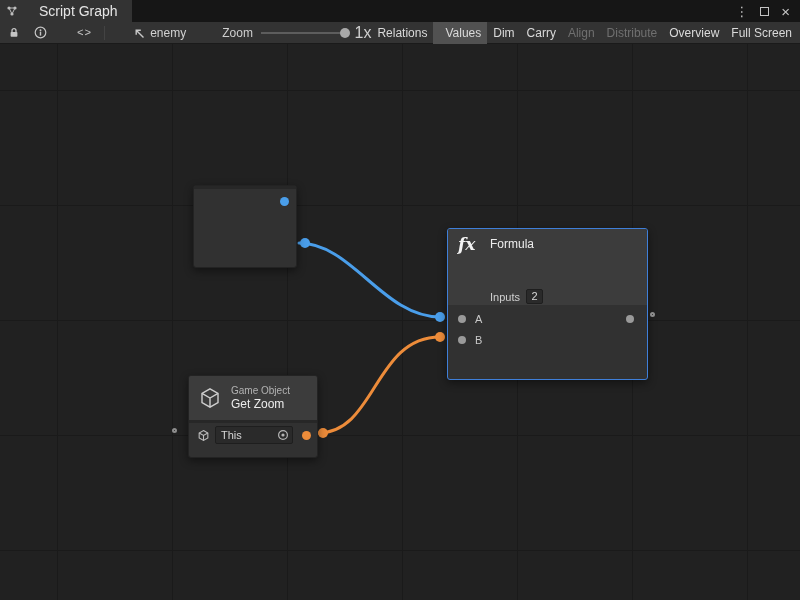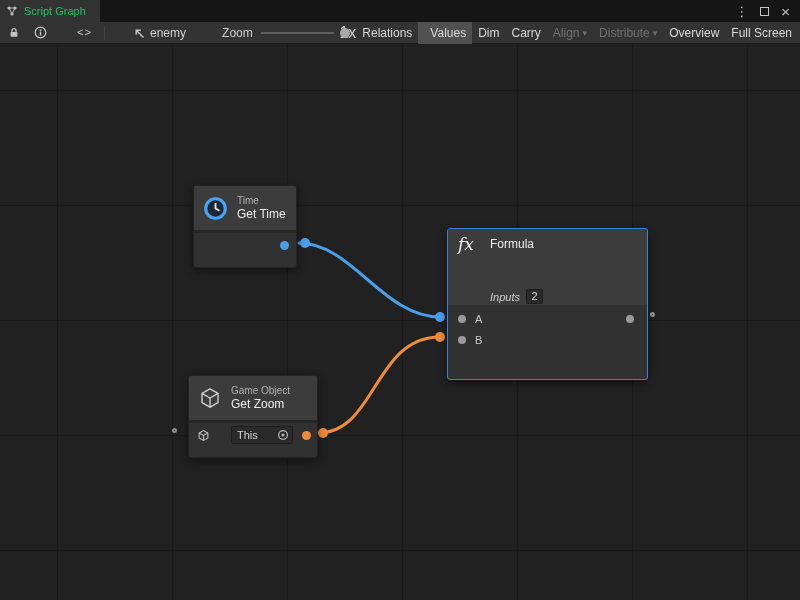--- a/index.html
+++ b/index.html
@@ -9,22 +9,22 @@
     position:relative; width:800px; height:600px; overflow:hidden;
     background:#212121; user-select:none;
   }
 
   
   .titlebar {
     position:absolute; top:0; left:0; width:800px; height:22px;
     background:#161616; display:flex; align-items:stretch;
   }
   .tab {
-    display:flex; align-items:center; gap:6px; padding:0 14px 0 6px;
-    background:#333333; color:#22c55e; font-size:11px;
+    display:flex; align-items:center; gap:21px; padding:0 14px 0 6px;
+    background:#333333; color:#e5e5e5; font-size:14px;
   }
   .wctrl {
     margin-left:auto; display:flex; align-items:center; gap:12px; padding-right:10px;
     color:#c4c4c4;
   }
   .wbtn { font-size:13px; line-height:1; cursor:default; }
   .maxbox { width:9px; height:9px; border:1.5px solid #c4c4c4; display:inline-block; }
 
   
   .toolbar {
@@ -42,21 +42,21 @@
   .zslider { position:relative; width:90px; height:22px; margin-left:8px; }
   .ztrack { position:absolute; left:0; right:0; top:10px; height:2px; background:#5d5d5d; }
   .zhandle { position:absolute; left:79px; top:6px; width:10px; height:10px; border-radius:50%; background:#a9a9a9; }
   .zoom-value { margin-left:5px; font-size:16px; color:#cfcfcf; }
   .tbtns { margin-left:auto; display:flex; align-items:center; height:22px; padding-right:2px; }
   .tbtn {
     height:22px; line-height:22px; padding:0 6px; color:#dadada; white-space:nowrap;
     display:flex; align-items:center; gap:3px; cursor:default;
   }
   .tbtn.active { background:#515151;padding-left:12px; }
-  .tbtn.disabled { color:#707070; }
+  .tbtn.disabled { color:#707070;flex-direction:column; }
   .caret { font-size:9px; line-height:22px; }
 
   
   .canvas {
     position:absolute; top:44px; left:0; width:800px; height:556px;
     background-color:#212121;
     background-image:
       linear-gradient(to right, #1a1a1a 1px, transparent 1px),
       linear-gradient(to bottom, #1a1a1a 1px, transparent 1px);
     background-size:115px 115px;
@@ -89,42 +89,42 @@
 
   
   .n-gettime { left:193px; top:141px; width:104px; height:83px; }
   .n-gettime .node-header { height:44px; }
   .n-gettime .node-body { position:relative; height:33px; }
 
   
   .n-formula { left:447px; top:184px; width:201px; height:152px; }
   .f-header { position:relative; height:76px; background:#3c3c3c; border-radius:2px 2px 0 0; }
   .f-title-row { display:flex; align-items:center; gap:10px; height:26px; padding:4px 10px 0 10px; }
-  .fx { width:22px; font-family:"DejaVu Serif", serif; font-style:italic; font-size:17px; color:#f2f2f2; }
+  .fx { width:22px; font-family:"DejaVu Serif", serif; font-style:italic; font-size:17px; color:#f2f2f2;font-weight:bold; }
   .f-title { font-size:12px; color:#ececec; }
   .f-expr {
     position:absolute; left:40px; top:27px; width:154px; height:32px;
     background:#2a2a2a; border:1px solid #1e1e1e; border-radius:2px;
     font-size:11px; line-height:14px; color:#d8d8d8; padding:2px 5px; overflow:hidden;
   }
   .f-inputs { position:absolute; left:42px; top:60px; display:flex; align-items:center; gap:6px; }
-  .f-inputs-label { font-size:11px; color:#d0d0d0;font-style:italic; }
+  .f-inputs-label { font-size:11px; color:#d0d0d0; }
   .f-count {
     width:17px; height:15px; background:#2a2a2a; border:1px solid #1e1e1e; border-radius:2px;
     font-size:11px; color:#d8d8d8; text-align:center; line-height:13px;
   }
   .f-body { position:relative; padding-top:3px; }
   .port-row { position:relative; display:flex; align-items:center; height:21px; padding:0 10px; gap:9px; font-size:11px; color:#c9c9c9; }
   .port-row .in-dot { position:static; }
   .out-dot-a { right:13px; top:6.5px; }
 
   
   .n-getname { left:188px; top:331px; width:130px; height:83px; }
   .n-getname .node-header { height:44px; }
-  .n-getname .node-body { position:relative; height:33px; display:flex; align-items:center; padding:2px 24px 11px 8px; gap:21px; }
+  .n-getname .node-body { position:relative; height:33px; display:flex; align-items:center; padding:2px 24px 11px 8px; gap:5px; }
   .obj-field {
     flex:1; height:18px; background:#2a2a2a; border:1px solid #1e1e1e; border-radius:2px;
     display:flex; align-items:center; font-size:11px; color:#d5d5d5; padding:0 3px 0 5px;
   }
   .obj-field .fval { flex:1; }
   .gn-out { right:6px; top:55px; }
 </style>
 </head>
 <body>
 
@@ -199,30 +199,20 @@
     <svg class="wires" viewBox="0 0 800 556">
       <path class="wire wire-blue" d="M 299 199 C 352 199, 383 273, 440 273"></path>
       <circle class="cap-blue" cx="305" cy="199" r="5"></circle>
       <circle class="cap-blue" cx="440" cy="273" r="5"></circle>
       <path class="wire wire-orange" d="M 318 389 C 376 389, 374 293, 440 293"></path>
       <circle class="cap-orange" cx="323" cy="389" r="5"></circle>
       <circle class="cap-orange" cx="440" cy="293" r="5"></circle>
     </svg>
 
     <div class="node n-gettime">
-      <div class="node-header">
-        <svg width="25" height="25" viewBox="0 0 24 24">
-          <circle cx="12" cy="12" r="9.4" fill="#1d2833" stroke="#47a3f5" stroke-width="3"></circle>
-          <path d="M12 6.8 V12 L15.8 14.2" stroke="#d9e8f7" stroke-width="1.8" fill="none"></path>
-        </svg>
-        <span class="tcol">
-          <span class="node-cat">Time</span>
-          <span class="node-title">Get Time</span>
-        </span>
-      </div>
       <div class="node-sep"></div>
       <div class="node-body">
         <span class="dot dot-blue" style="right:7px; top:8px;"></span>
       </div>
     </div>
 
     <div class="node selected n-formula">
       <div class="f-header">
         <div class="f-title-row">
           <span class="fx">fx</span>

